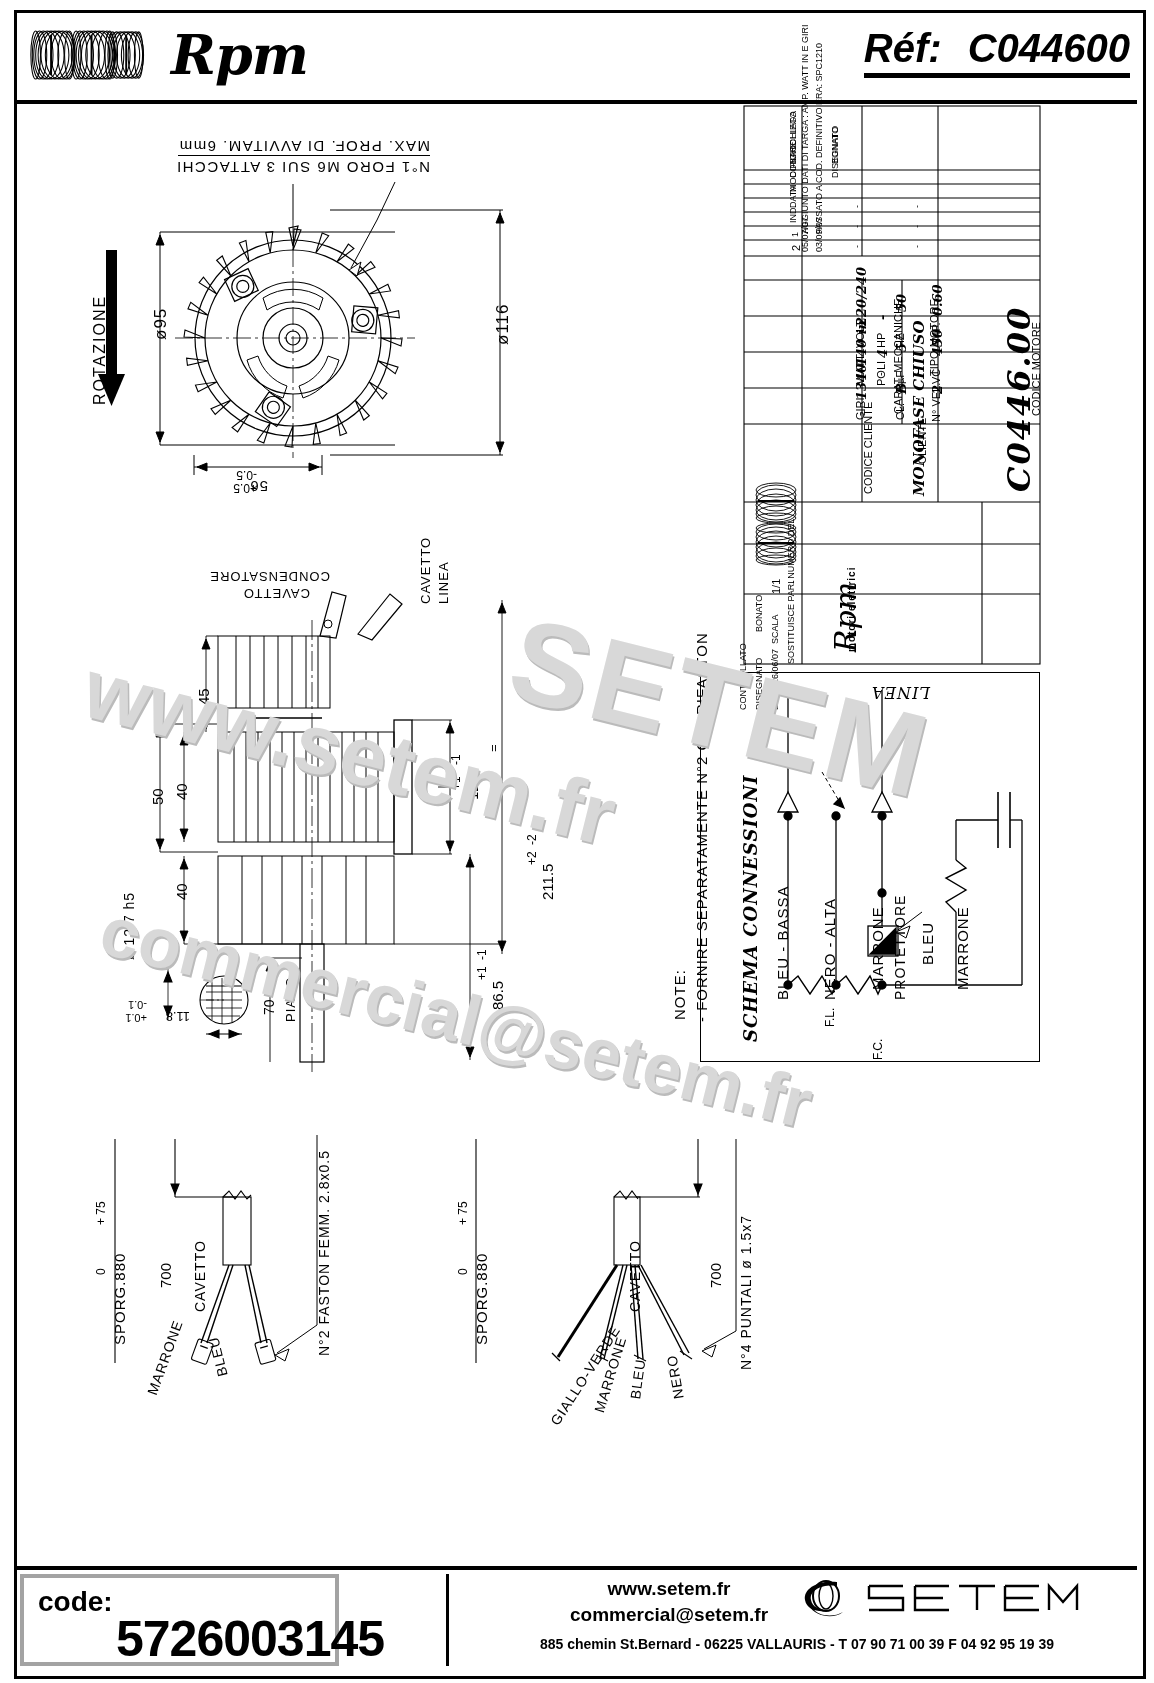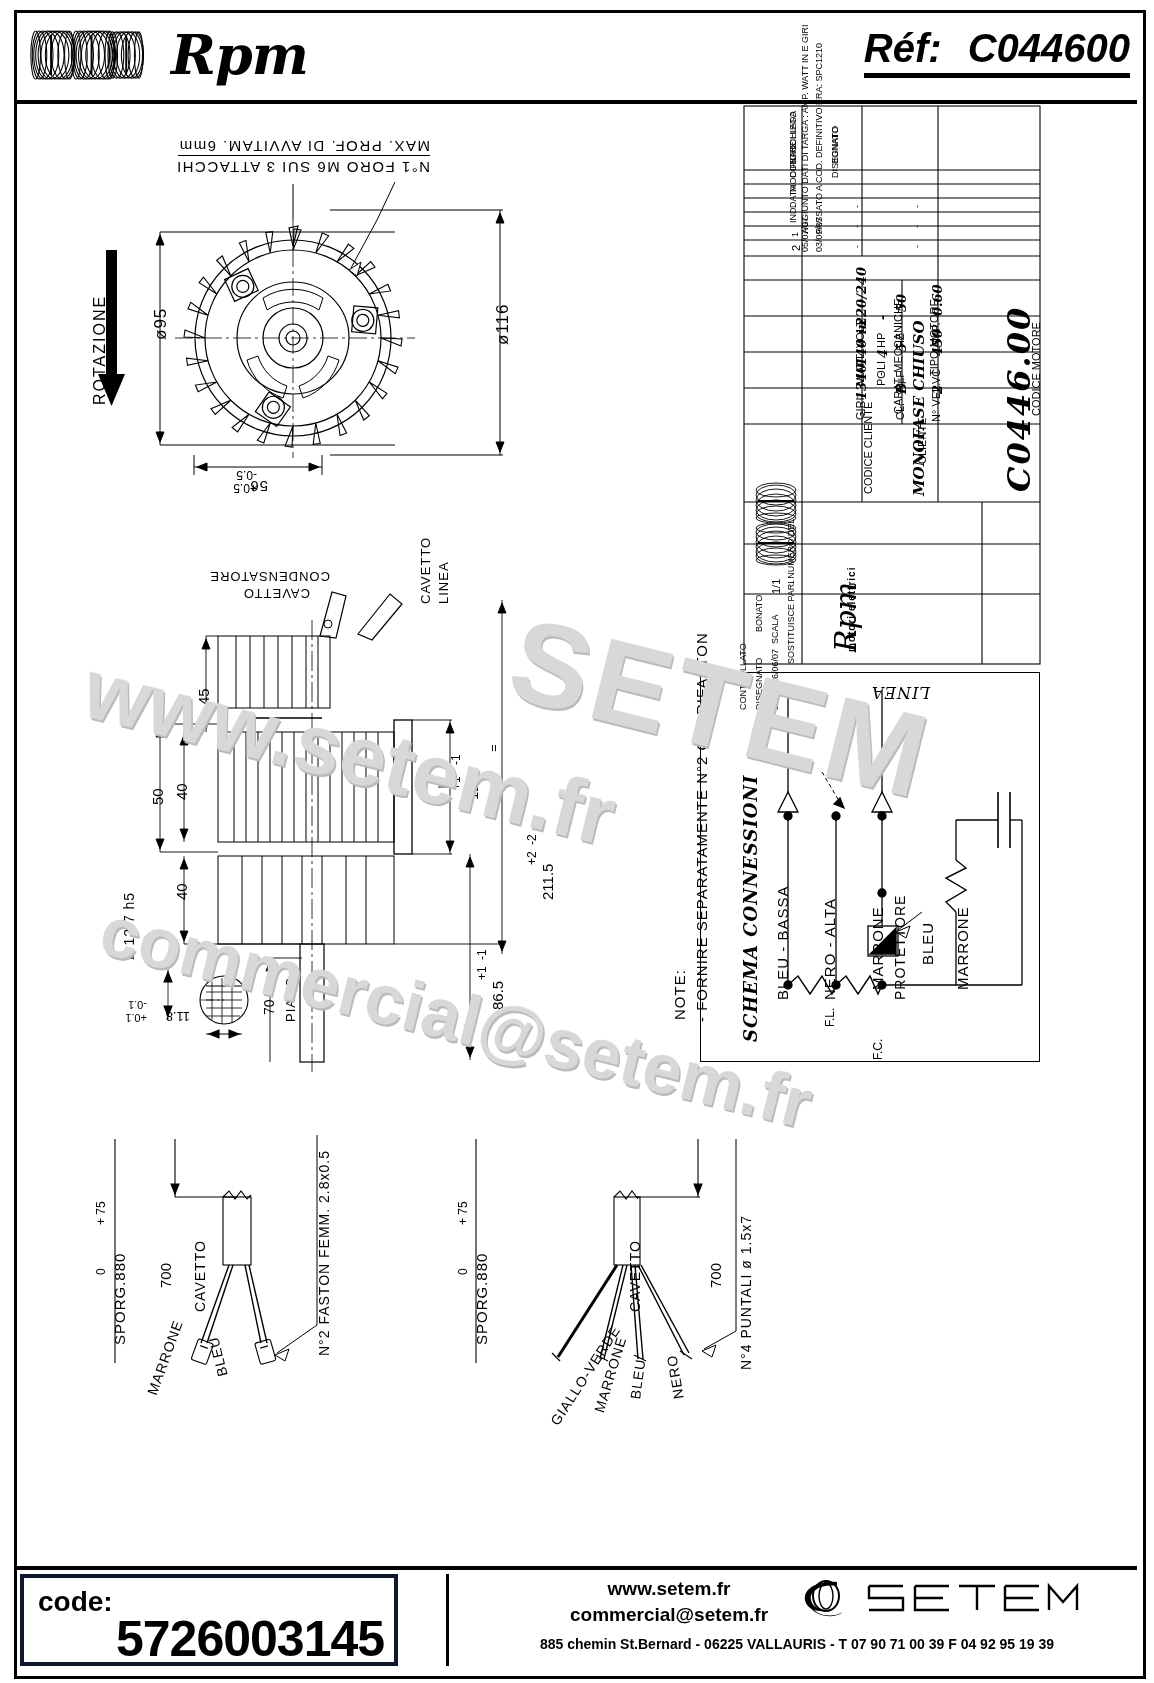--- a/index.html
+++ b/index.html
@@ -34,21 +34,21 @@
   
   #schema-box{position:absolute;left:700px;top:672px;width:340px;height:390px;border:1.5px solid #000;box-sizing:border-box;}
 
   
   #wm{position:absolute;left:0;top:0;width:1154px;height:1683px;pointer-events:none;}
   .wm-t{position:absolute;color:#d8d8d8;font-family:"Liberation Sans",sans-serif;font-weight:700;white-space:nowrap;
         text-shadow:2px 2px 0 #bbbbbb;}
 
   
   #footer{position:absolute;left:20px;top:1574px;width:1114px;height:92px;}
-  #code-box{position:absolute;left:0;top:0;width:378px;height:92px;border:4px solid #0f172a;box-sizing:border-box;text-align:center;}
+  #code-box{position:absolute;left:0;top:0;width:319px;height:92px;border:4px solid #a3a3a3;box-sizing:border-box;text-align:center;}
   #code-label{position:absolute;left:14px;top:8px;font-size:28px;font-weight:700;font-family:"Liberation Sans",sans-serif;}
   #code-value{position:absolute;left:92px;top:32px;font-size:50px;font-weight:700;letter-spacing:-1px;font-family:"Liberation Sans",sans-serif;}
   #contact-box{position:absolute;left:426px;top:0;width:688px;height:92px;box-sizing:border-box;border-left:3px solid #000;}
   .ctxt{position:absolute;font-weight:700;font-family:"Liberation Sans",sans-serif;text-align:center;}
   #setem-logo{position:absolute;left:340px;top:4px;width:300px;height:44px;}
 </style>
 </head>
 <body>
 
 <div id="page">

